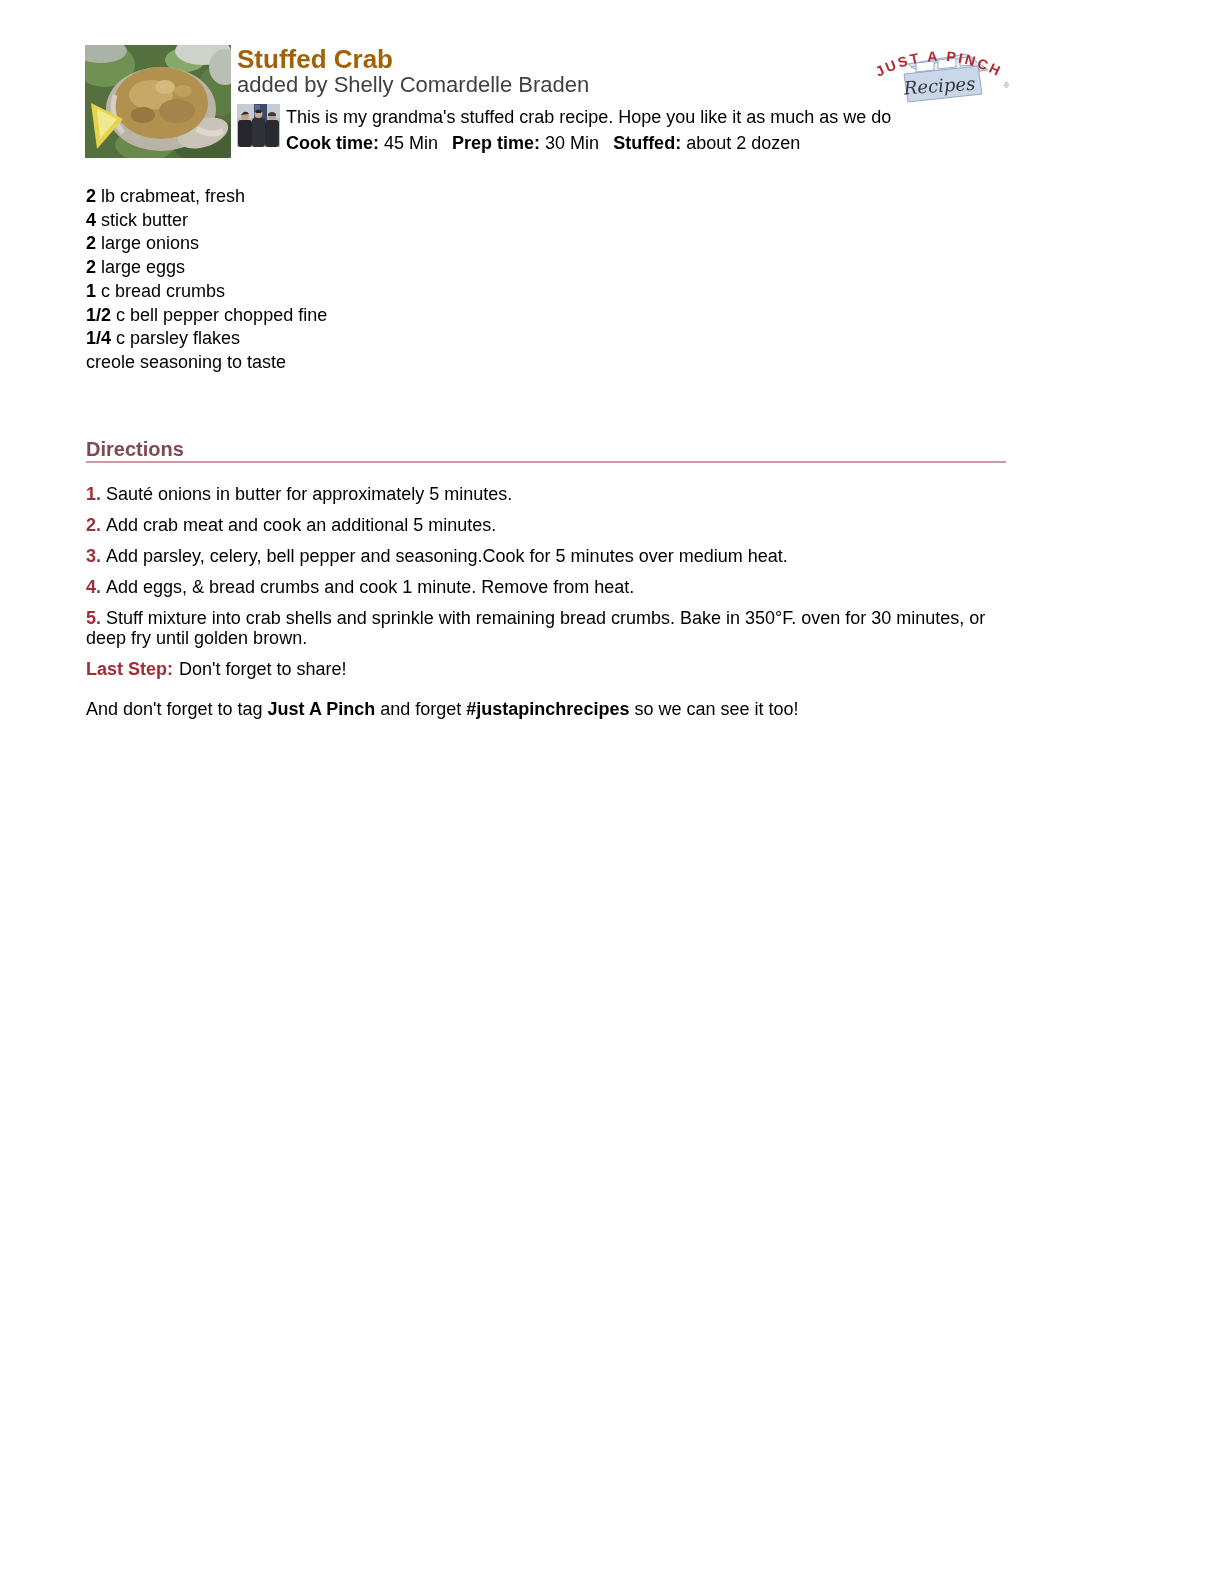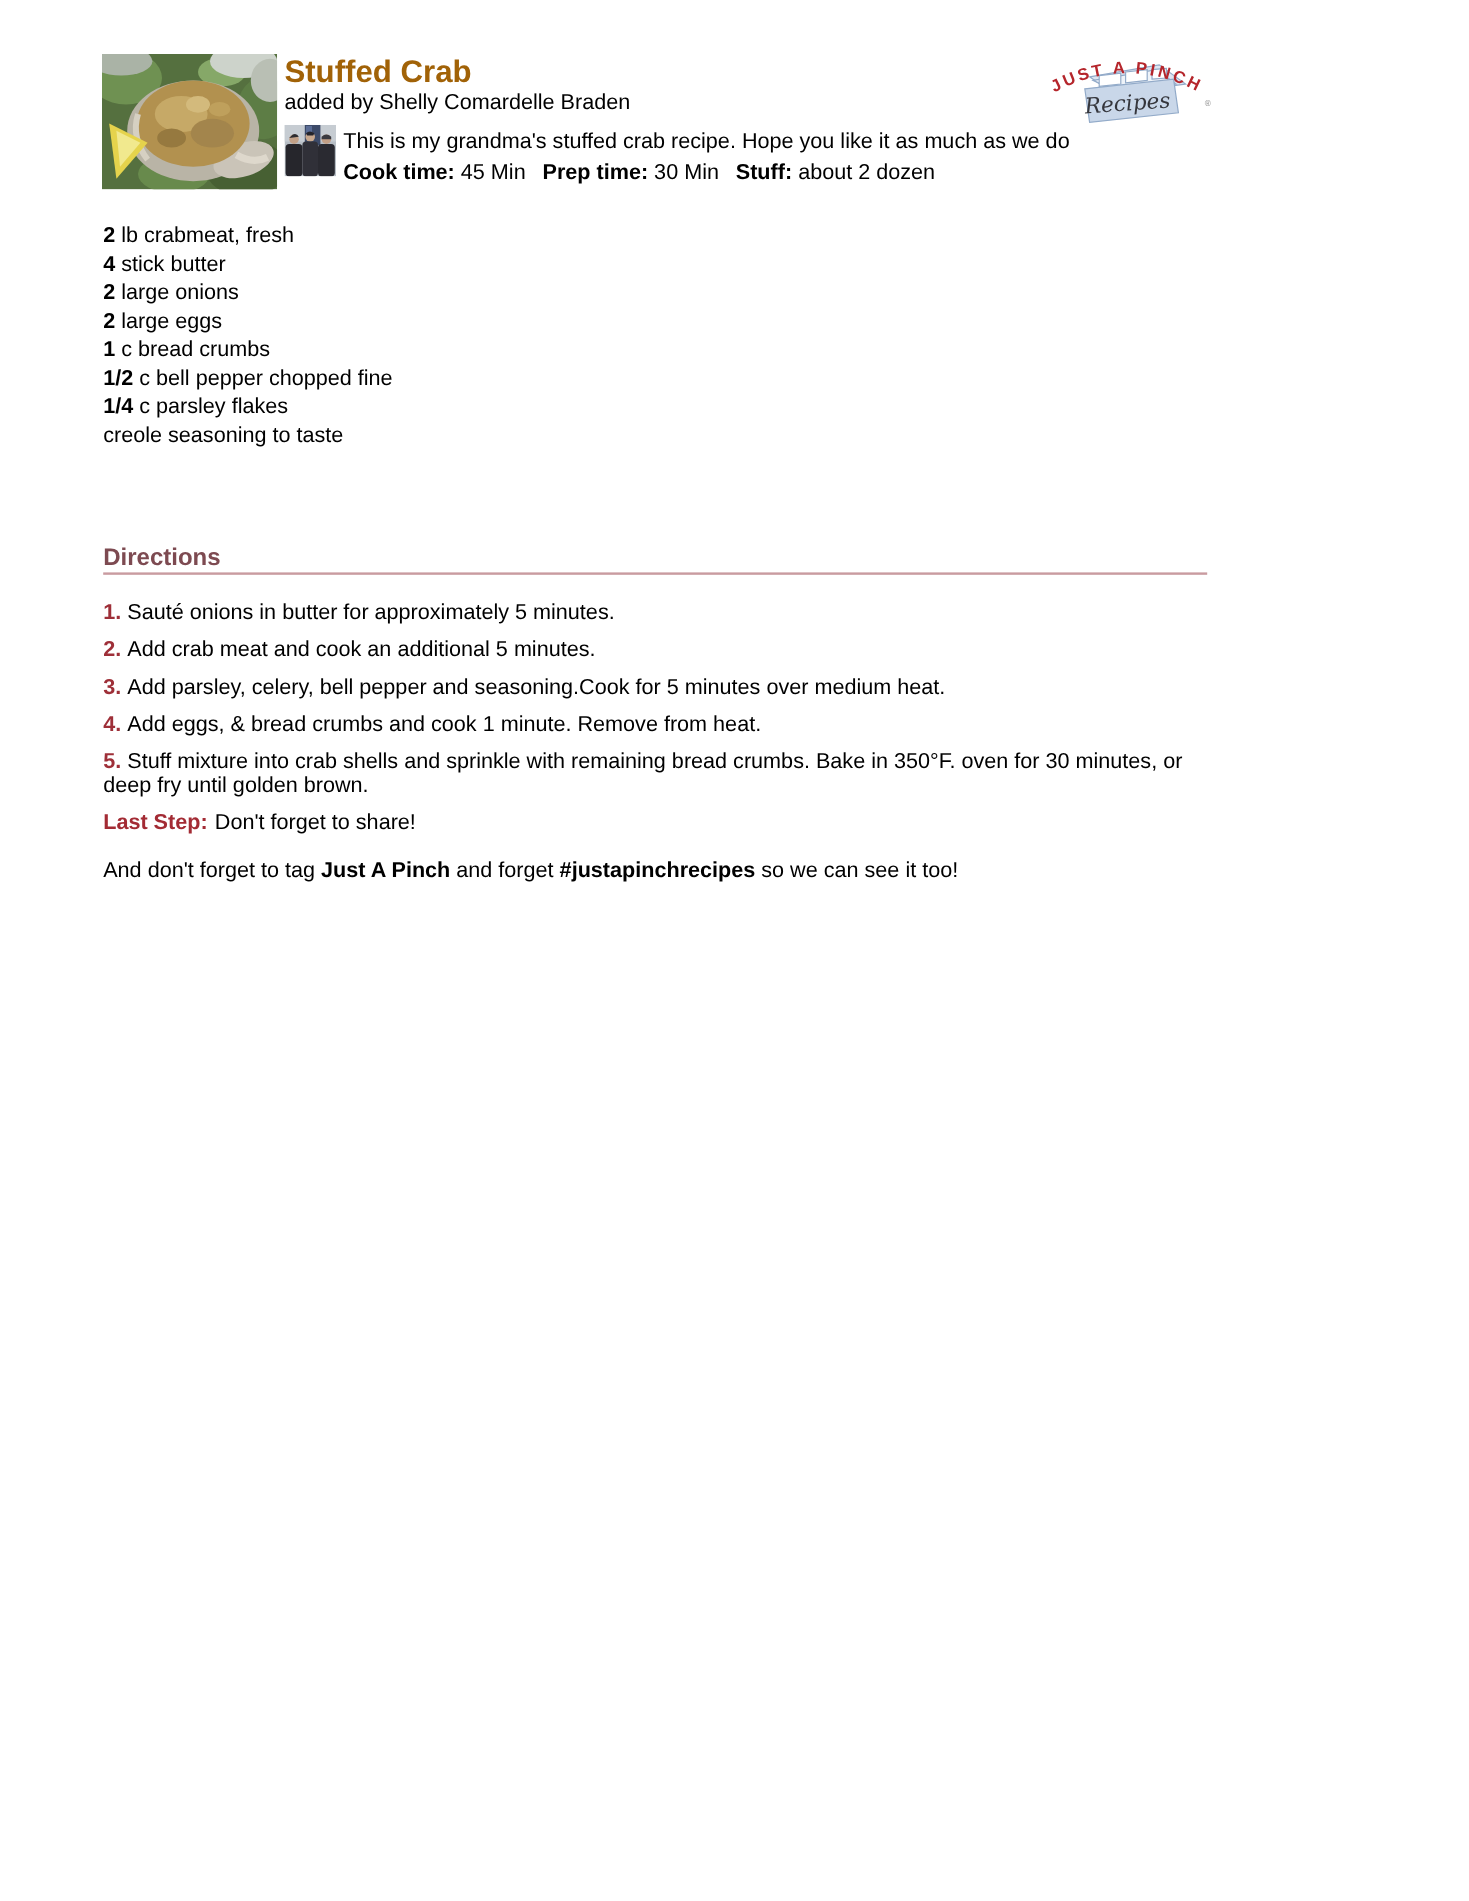--- a/index.html
+++ b/index.html
@@ -20,21 +20,21 @@
     position: absolute; left: 85px; top: 45px;
     width: 146px; height: 113px; overflow: hidden;
   }
   .recipe-title {
     position: absolute; left: 237px; top: 44px; margin: 0;
     font-size: 26px; line-height: 30px; font-weight: bold;
     color: #a16207;
   }
   .byline {
     position: absolute; left: 237px; top: 74px;
-    font-size: 18px; line-height: 22px; color: #000000;
+    font-size: 22px; line-height: 22px; color: #404040;
   }
   .avatar {
     position: absolute; left: 237px; top: 104px;
     width: 43px; height: 43px; overflow: hidden;
   }
   .description {
     position: absolute; left: 286px; top: 106px;
     font-size: 18px; line-height: 22px;
   }
   .meta {
@@ -45,21 +45,21 @@
   .meta-group + .meta-group { margin-left: 9px; }
   .meta-label { font-weight: bold; margin-right: 5px; }
   .logo {
     position: absolute; left: 864px; top: 32px;
     width: 150px; height: 74px;
   }
 
   
   .section { position: absolute; left: 86px; width: 920px; }
   #ingredients-section { top: 172px; }
-  #directions-section { top: 438px; margin-top: 16px; }
+  #directions-section { top: 438px; }
   .section-heading {
     margin: 0; font-size: 20px; line-height: 22px;
     font-weight: bold; color: #7d4a51;
     border-bottom: 2px solid #c99ba0; padding-bottom: 1px;
   }
   .ing-list {
     list-style: none; margin: 13px 0 0; padding: 0;
     font-size: 18px; line-height: 23.7px;
   }
   .amt { font-weight: bold; }
@@ -134,21 +134,21 @@
       <circle cx="35" cy="12" r="4" fill="#c29f86"></circle>
       <path d="M 31 10 q 4 -4 8 0 l 0 2 l -8 0 z" fill="#3a3a40"></path>
       <rect x="28" y="16" width="14" height="27" rx="3" fill="#2a2a31"></rect>
     </svg>
   </div>
 
   <div class="description">This is my grandma's stuffed crab recipe. Hope you like it as much as we do</div>
   <div class="meta">
     <span class="meta-group"><span class="meta-label">Cook time:</span><span>45 Min</span></span>
     <span class="meta-group"><span class="meta-label">Prep time:</span><span>30 Min</span></span>
-    <span class="meta-group"><span class="meta-label">Stuff:</span><span>about 2 dozen</span></span>
+    <span class="meta-group"><span class="meta-label">Stuffed:</span><span>about 2 dozen</span></span>
   </div>
 
   <div class="logo">
     <svg width="150" height="74" viewBox="0 0 150 74">
       <defs>
         <path id="arcpath" d="M 6 50 Q 75 8 144 50" fill="none"></path>
       </defs>
 
       <g stroke="#93abc9" stroke-width="1">
         <polygon points="44,32 102,22 124,38 64,46" fill="#dde6f2"></polygon>

